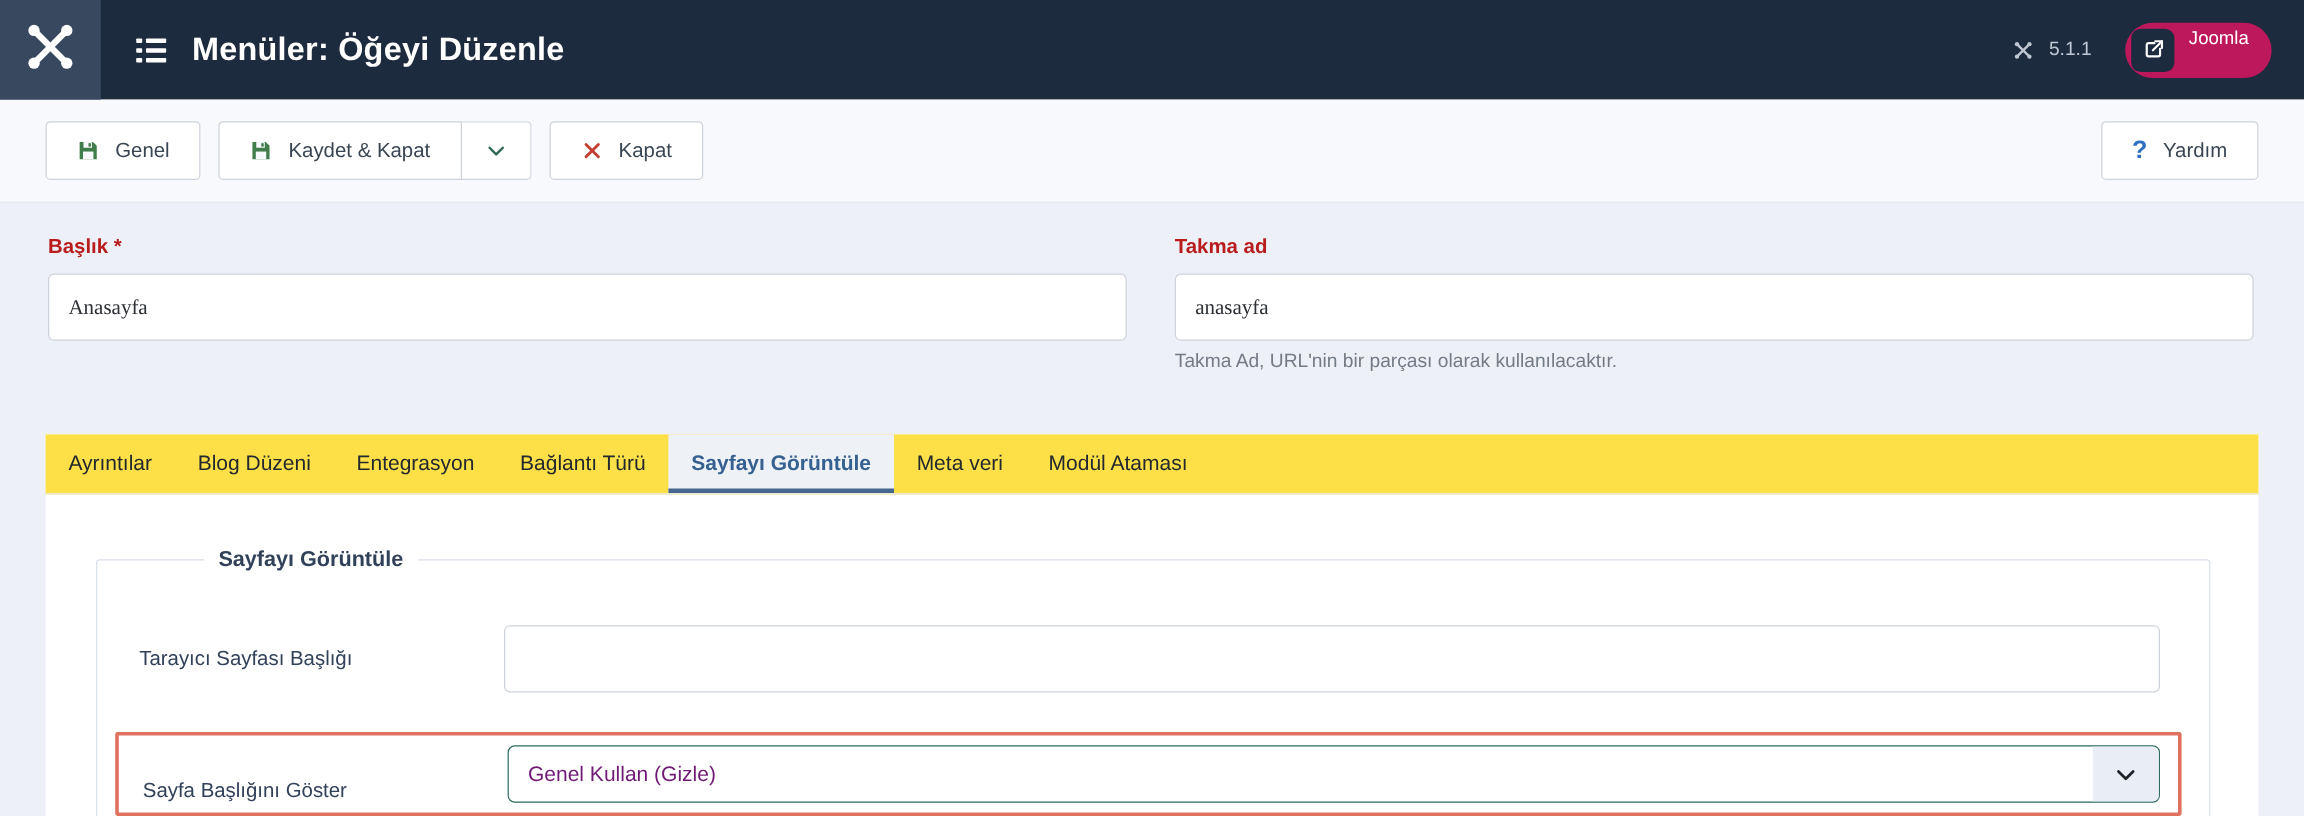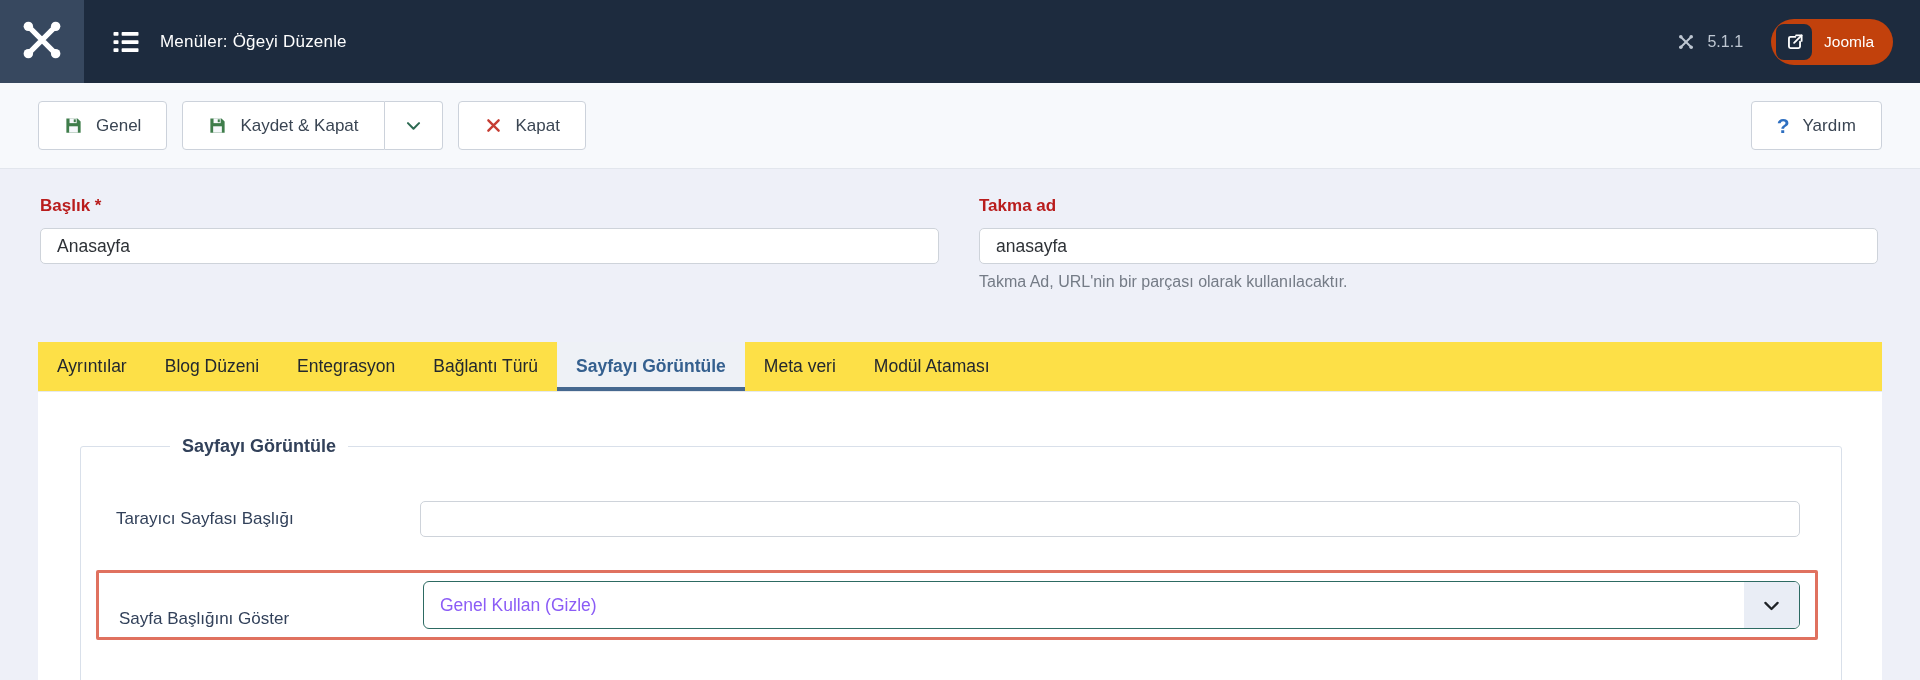--- a/index.html
+++ b/index.html
@@ -6,25 +6,25 @@
   html,body { margin:0; padding:0; width:1920px; height:680px; overflow:hidden;
               font-family:"Liberation Sans", sans-serif; background:#eef0f8; }
 
   
   .navbar { height:83px; background:#1d2b3e; display:flex; align-items:center; }
   .logo-box { width:84px; height:83px; background:#37485f; display:flex;
               align-items:center; justify-content:center; flex:0 0 84px; }
   .logo-box svg { width:42px; height:42px; }
   .nav-left { display:flex; align-items:center; gap:19px; margin-left:27px; }
   .list-icon svg { width:30px; height:30px; display:block; }
-  .nav-title { font-size:17px; color:#ffffff; font-weight:400; letter-spacing:.2px; }
+  .nav-title { font-size:27px; color:#ffffff; font-weight:700; letter-spacing:.2px; }
   .nav-right { margin-left:auto; display:flex; align-items:center; gap:28px; padding-right:27px; }
   .version { display:flex; align-items:center; gap:13px; color:#bec7d2; font-size:16px; }
   .version svg { width:16px; height:16px; display:block; }
-  .site-pill { display:flex; align-items:center; gap:12px; background:#c2410c;
+  .site-pill { display:flex; align-items:flex-start; gap:12px; background:#be185d;
                border-radius:24px; padding:5px 19px 4px 5px; height:46px; cursor:pointer; border:none; }
   .pill-iconbox { width:36px; height:36px; border-radius:8px; background:#1d2b3e;
                   display:flex; align-items:center; justify-content:center; }
   .pill-iconbox svg { width:19px; height:19px; }
   .pill-label { color:#fff; font-size:15.5px; font-weight:500; }
 
   
   .toolbar { height:86px; background:#f7f9fc; border-bottom:1px solid #e2e6ed;
              display:flex; align-items:center; padding:0 38px; }
   .btn { height:49px; background:#ffffff; border:1px solid #ccd2db; border-radius:4px;
@@ -35,23 +35,23 @@
   .split { display:inline-flex; margin-right:15px; }
   .split .btn-main { border-radius:4px 0 0 4px; }
   .split .btn-caret { border-left:none; border-radius:0 4px 4px 0; padding:0 19px; }
   .btn-help { margin-left:auto; }
   .qmark { color:#2e6fc0; font-size:21px; font-weight:700; line-height:1; }
 
   
   .content { height:511px; display:flex; flex-direction:column; overflow:hidden; background:#eef0f8; }
   .form-grid { display:grid; grid-template-columns:1fr 1fr; column-gap:40px; padding:27px 42px 0 40px; }
   .field-label { font-size:17px; color:#b91c1c; font-weight:700; margin-bottom:12px; }
-  .text-input { width:100%; height:36px; border:1px solid #ced3da; border-radius:5px;
+  .text-input { width:100%; height:56px; border:1px solid #ced3da; border-radius:5px;
                 padding:0 16px; font-size:17.5px; color:#2d3136; background:#fff;
-                font-family:Liberation Sans, sans-serif; outline:none; }
+                font-family:Liberation Serif, serif; outline:none; }
   .help-text { margin-top:9px; font-size:16px; color:#747b86; }
 
   
   .tab-card { flex:1; display:flex; flex-direction:column; margin:51px 38px 0; background:#fff; min-height:0; }
   .tab-bar { display:flex; height:50px; border-bottom:1px solid #e6e9ee; background:#fde047; }
   .tab { display:flex; align-items:center; padding:0 19px; font-size:17.5px; color:#23282e;
          cursor:pointer; white-space:nowrap; }
   .tab.active { background:#eef1f6; color:#35608f; font-weight:700;
                 box-shadow:inset 0 -4px 0 #46688f; }
   .tab-content { flex:1; padding:13px 40px 0 42px; overflow:hidden; }
@@ -64,21 +64,21 @@
   .frow { display:flex; align-items:center; }
   .frow-label { flex:0 0 304px; font-size:17px; color:#32415a; padding-right:10px; }
   .frow-control { flex:1; min-width:0; }
   .row-browser-title { margin-top:44px; }
   .frow.highlight { border:3px solid #e0715f; border-radius:2px;
                     margin:33px -18px 0 -20px; padding:8px 15px 8px 20px;align-items:flex-end; }
 
   .select-box { height:48px; border:1.5px solid #2d6a62; border-radius:6px; background:#fff;
                 display:flex; align-items:stretch; overflow:hidden; cursor:pointer; }
   .select-value { flex:1; display:flex; align-items:center; padding:0 16px;
-                  font-size:17.5px; color:#8b5cf6; }
+                  font-size:17.5px; color:#701a75; }
   .select-cap { width:55px; background:#e9edf5; display:flex; align-items:center; justify-content:center; }
   .select-cap svg { width:21px; height:21px; display:block; }
 </style>
 </head>
 <body>
 
 <div class="navbar">
   <div class="logo-box">
     <span>
       <svg viewBox="0 0 24 24">

